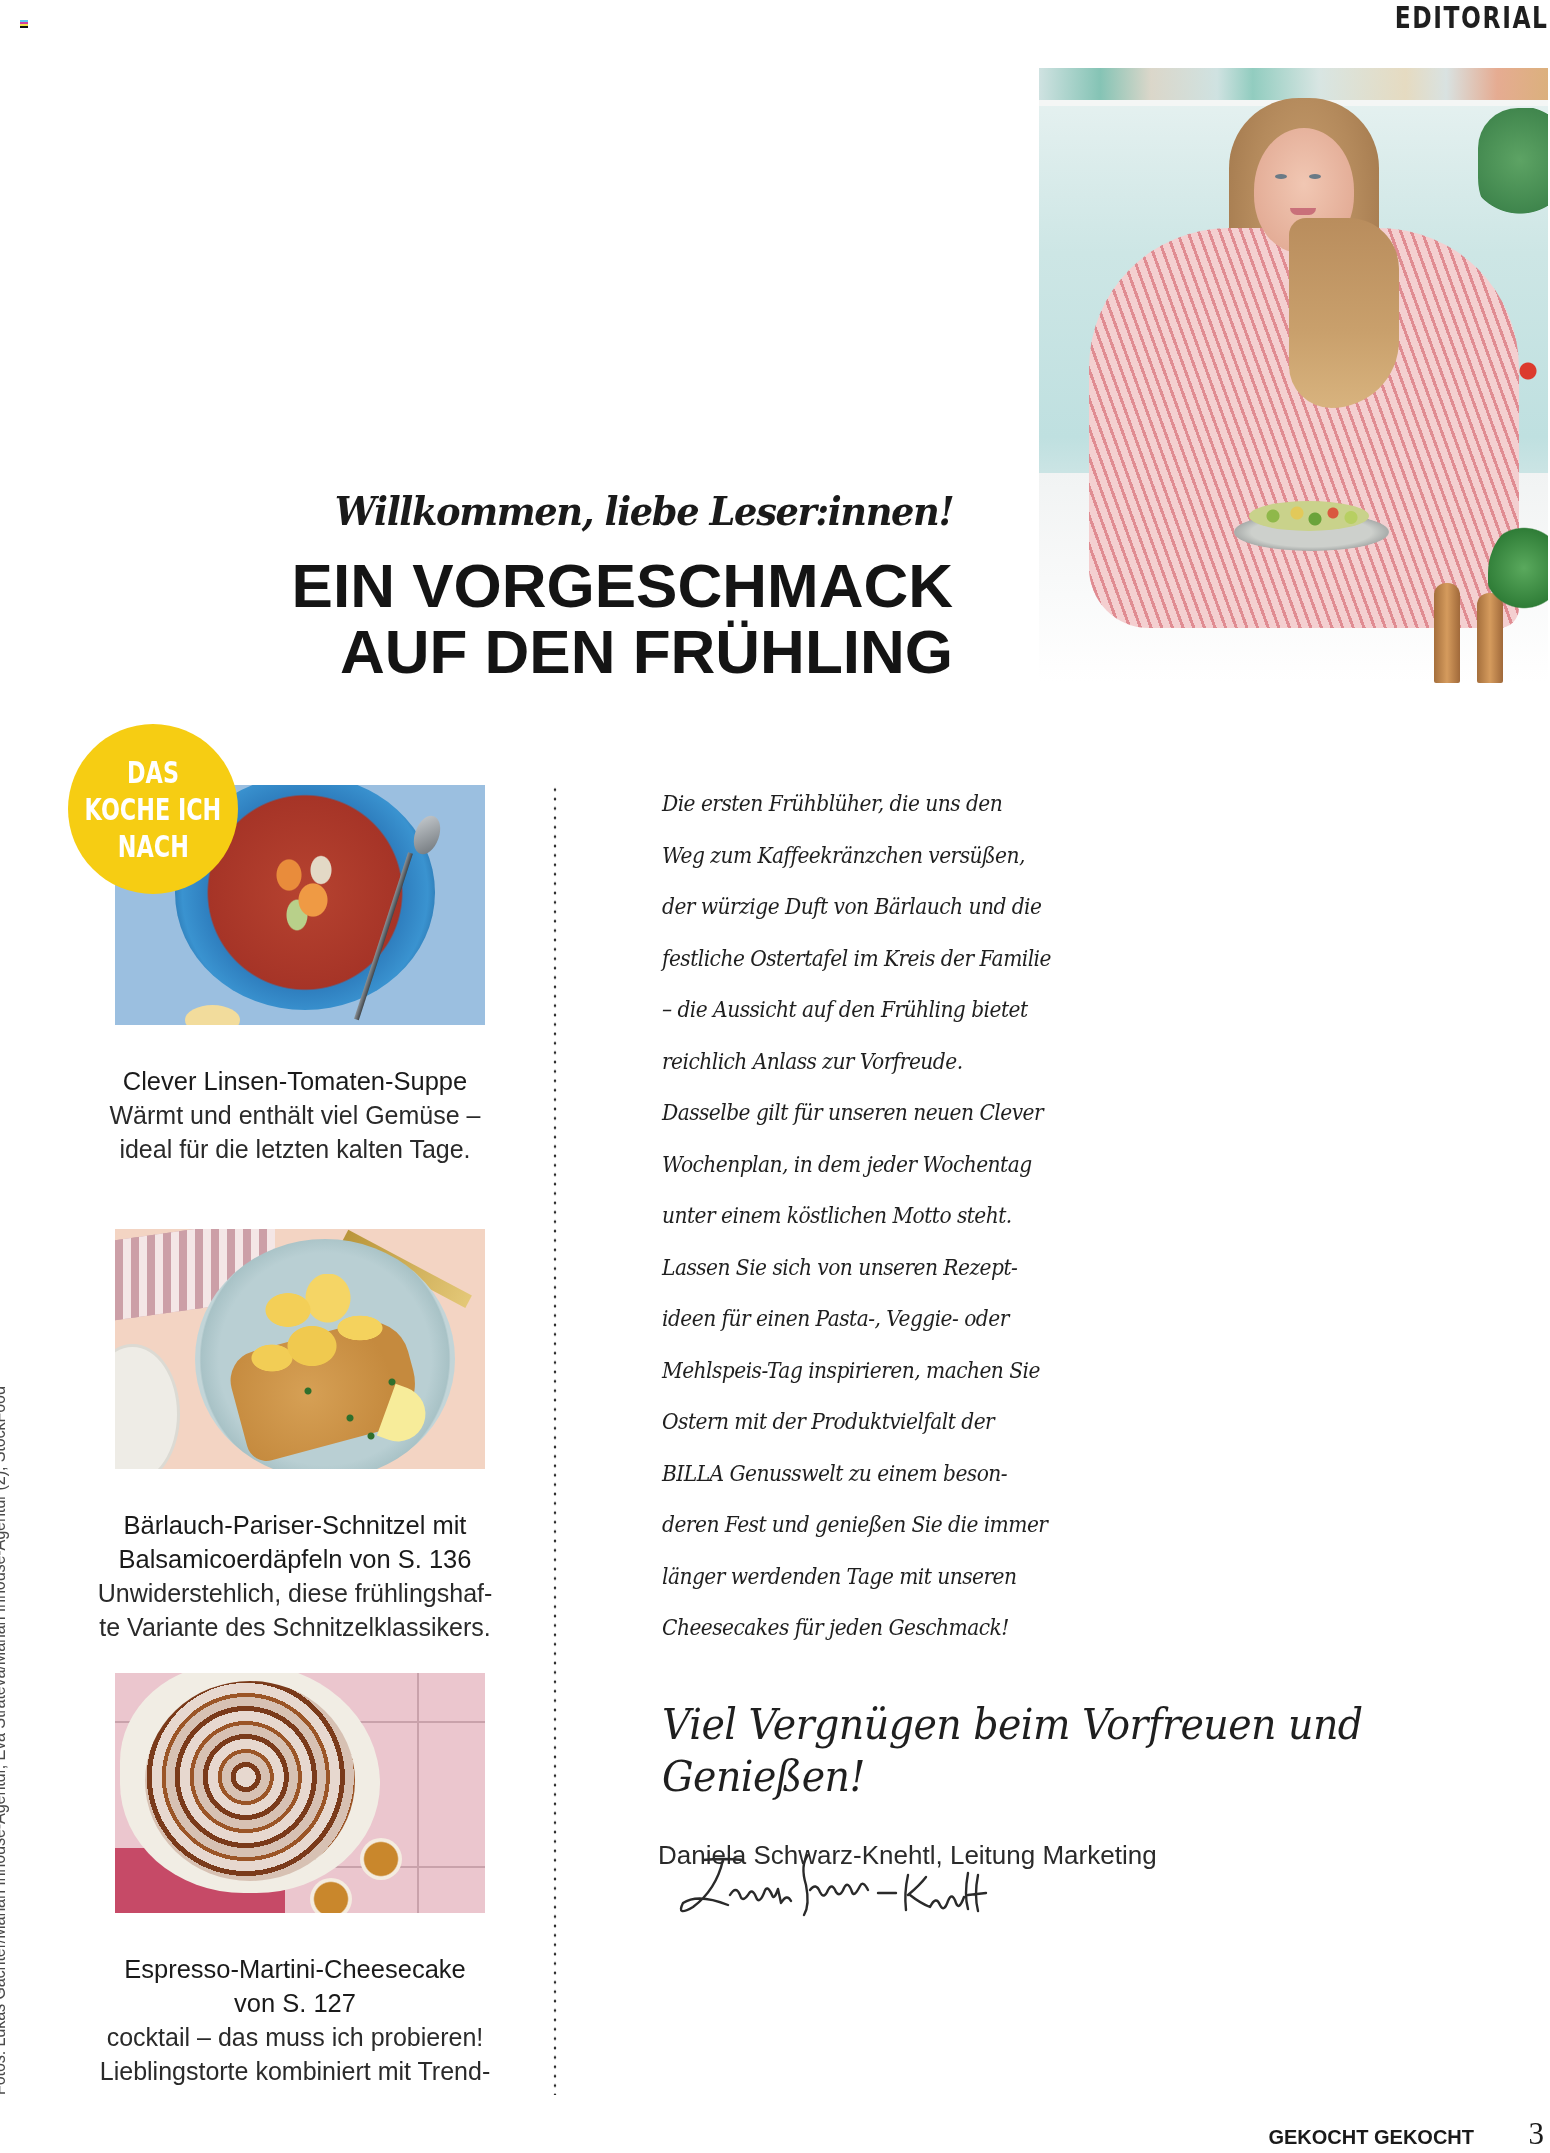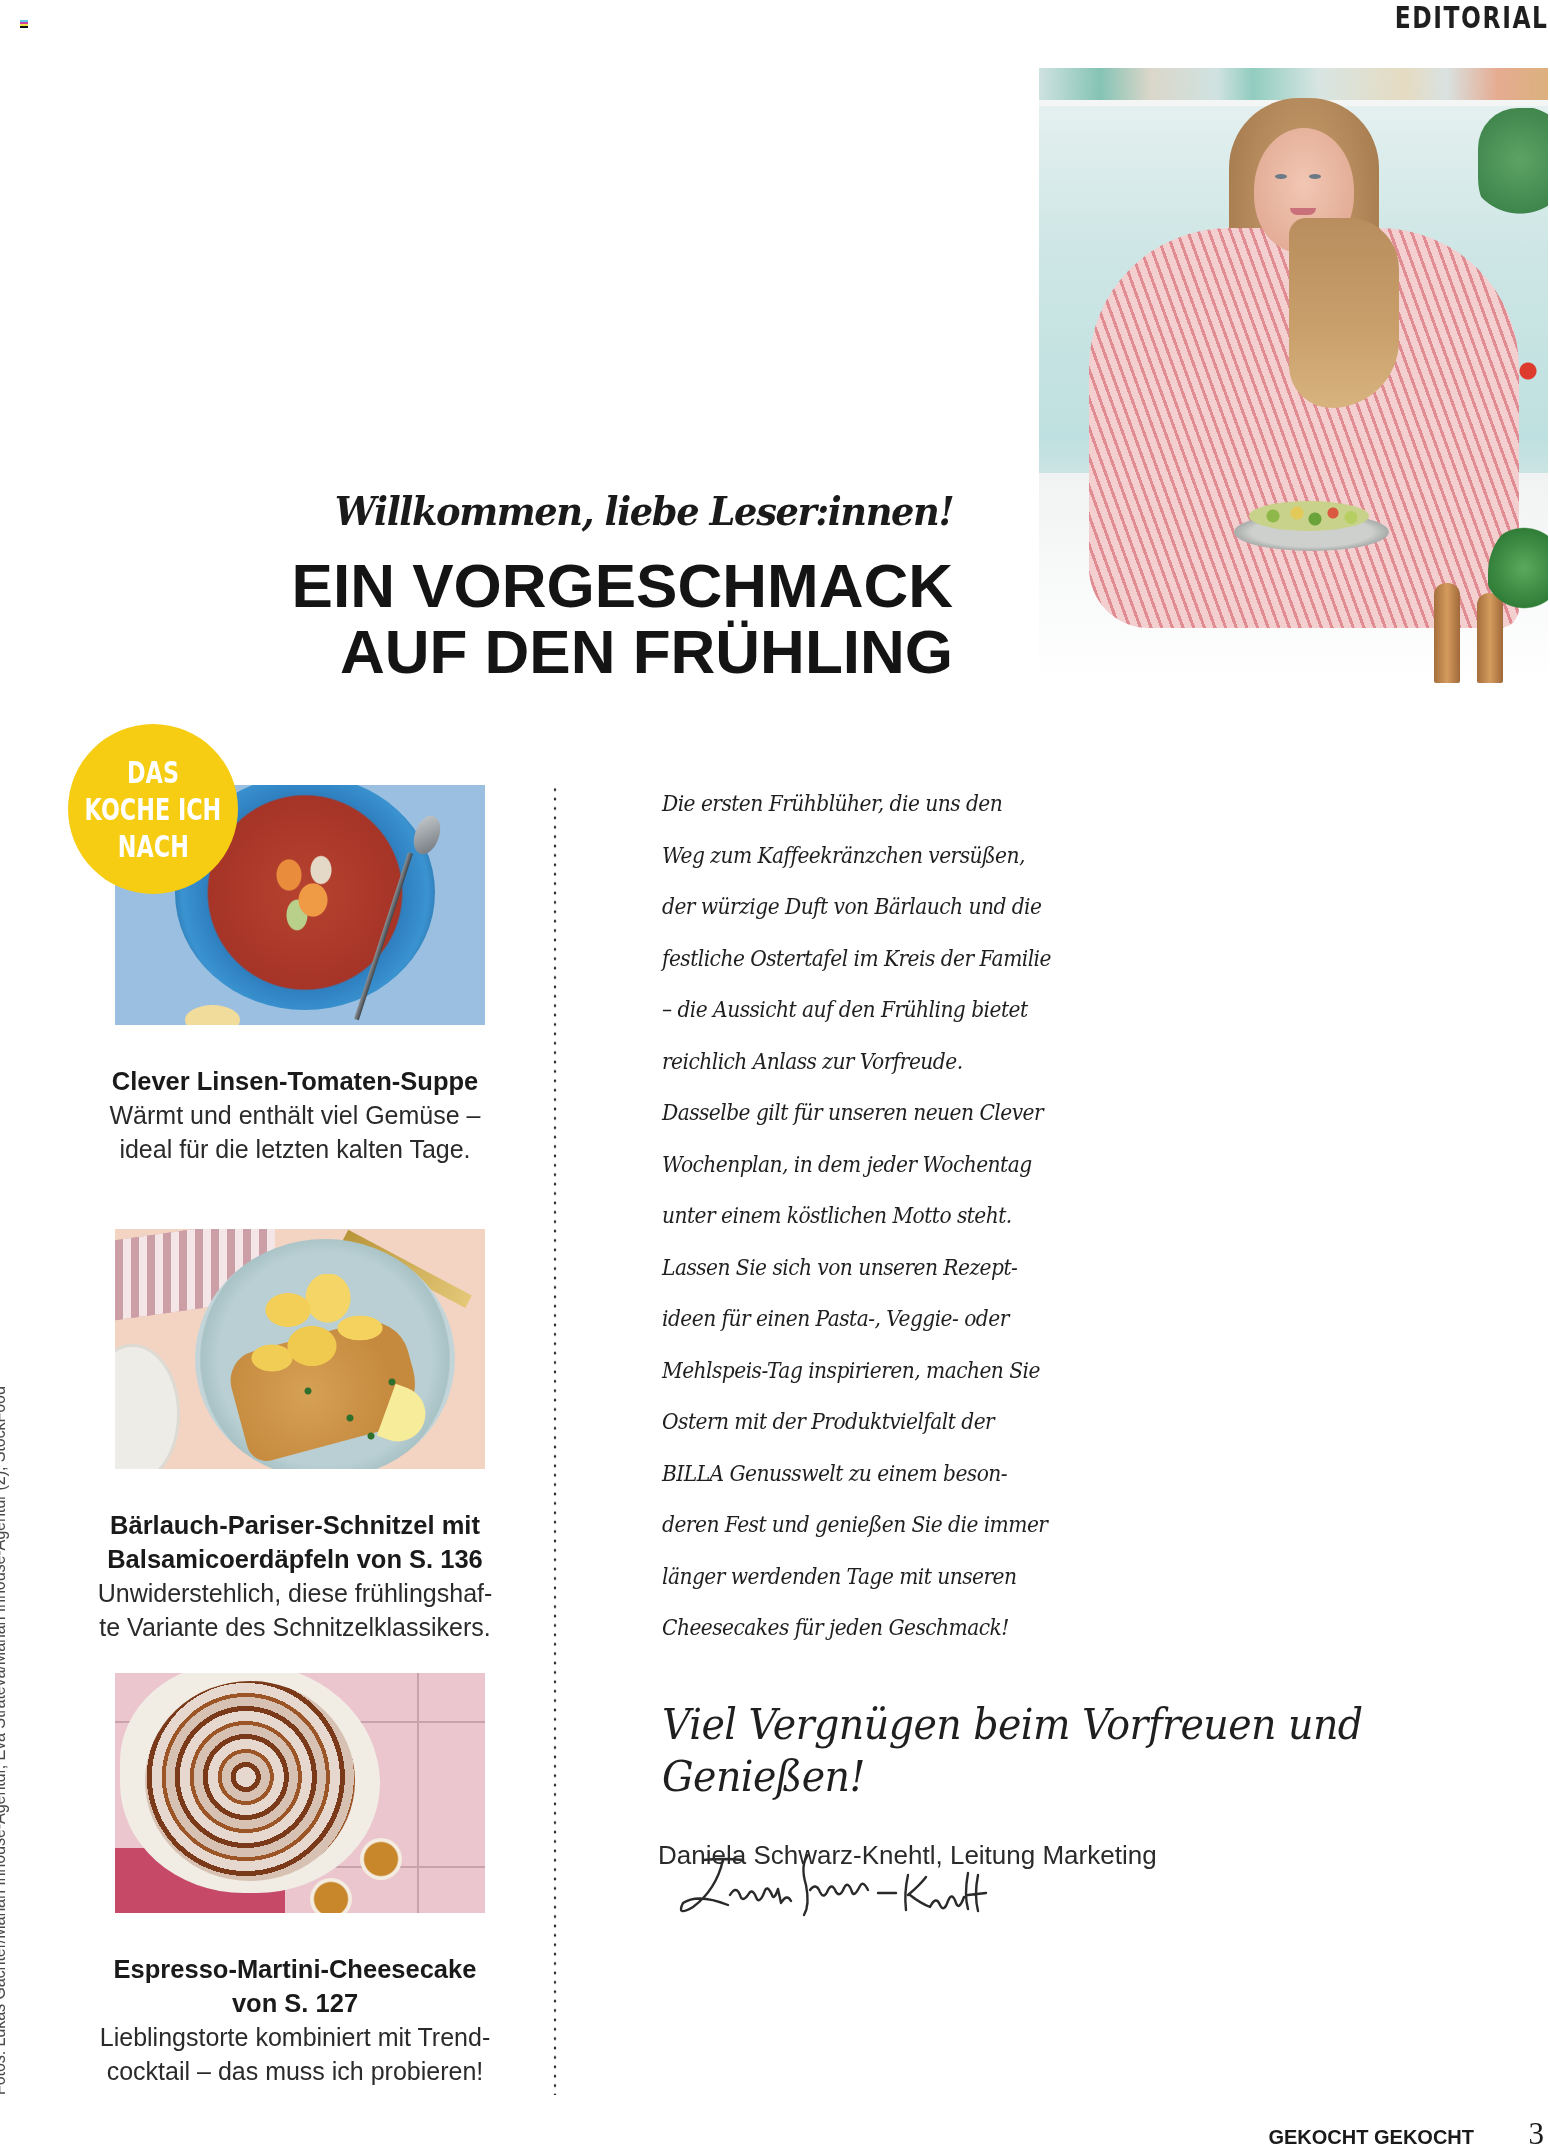--- a/index.html
+++ b/index.html
@@ -111,21 +111,21 @@
 
     .badge {
       left: 68px; top: 724px; width: 170px; height: 170px; border-radius: 50%;
       background: #f6cd13; color: #ffffff; text-align: center; z-index: 5;
       display: flex; flex-direction: column; justify-content: center; align-items: center;
       font-family: "DejaVu Sans", sans-serif; font-weight: bold; font-size: 31px; line-height: 37px;
     }
     .badge span { display: block; transform: scaleX(0.72); white-space: nowrap; }
 
     .recipe-text { left: 60px; width: 470px; text-align: center; }
-    .recipe-title { font-family: "Liberation Sans", sans-serif; font-weight: bold; font-size: 25.5px; line-height: 34px; color: #1a1a1a; }
+    .recipe-title { font-family: "Liberation Sans", sans-serif; font-weight: normal; font-size: 25.5px; line-height: 34px; color: #1a1a1a; }
     .recipe-desc { font-family: "Liberation Sans", sans-serif; font-size: 25px; line-height: 34px; color: #2a2a2a; }
     .rt1 { top: 1064px; } .rt2 { top: 1508px; } .rt3 { top: 1952px; }
 
     
     .credit {
       left: -11px; top: 2095px; width: 900px;
       transform: rotate(-90deg); transform-origin: left top;
       font-family: "Liberation Sans", sans-serif; font-size: 17.5px; color: #4a4a4a; white-space: nowrap;
       letter-spacing: -0.2px;
     }
@@ -237,22 +237,22 @@
     <div class="cake"></div>
     <div class="cup1"></div>
     <div class="cup2"></div>
 </div>
 <div class="abs recipe-text rt3">
   <div class="recipe-title">
     <div>Espresso-Martini-Cheesecake</div>
     <div>von S. 127</div>
   </div>
   <div class="recipe-desc">
+    <div>cocktail – das muss ich probieren!</div>
     <div>Lieblingstorte kombiniert mit Trend-</div>
-    <div>cocktail – das muss ich probieren!</div>
   </div>
 </div>
 
 <div class="abs divider"></div>
 
 <div class="abs credit"><span>Fotos: Lukas Gächter/Marian Inhouse-Agentur, Eva Strateva/Marian Inhouse-Agentur (2), StockFood</span></div>
 
 <div class="abs editorial-body">
   <span class="line">Die ersten Frühblüher, die uns den</span>
   <span class="line">Weg zum Kaffeekränzchen versüßen,</span>

